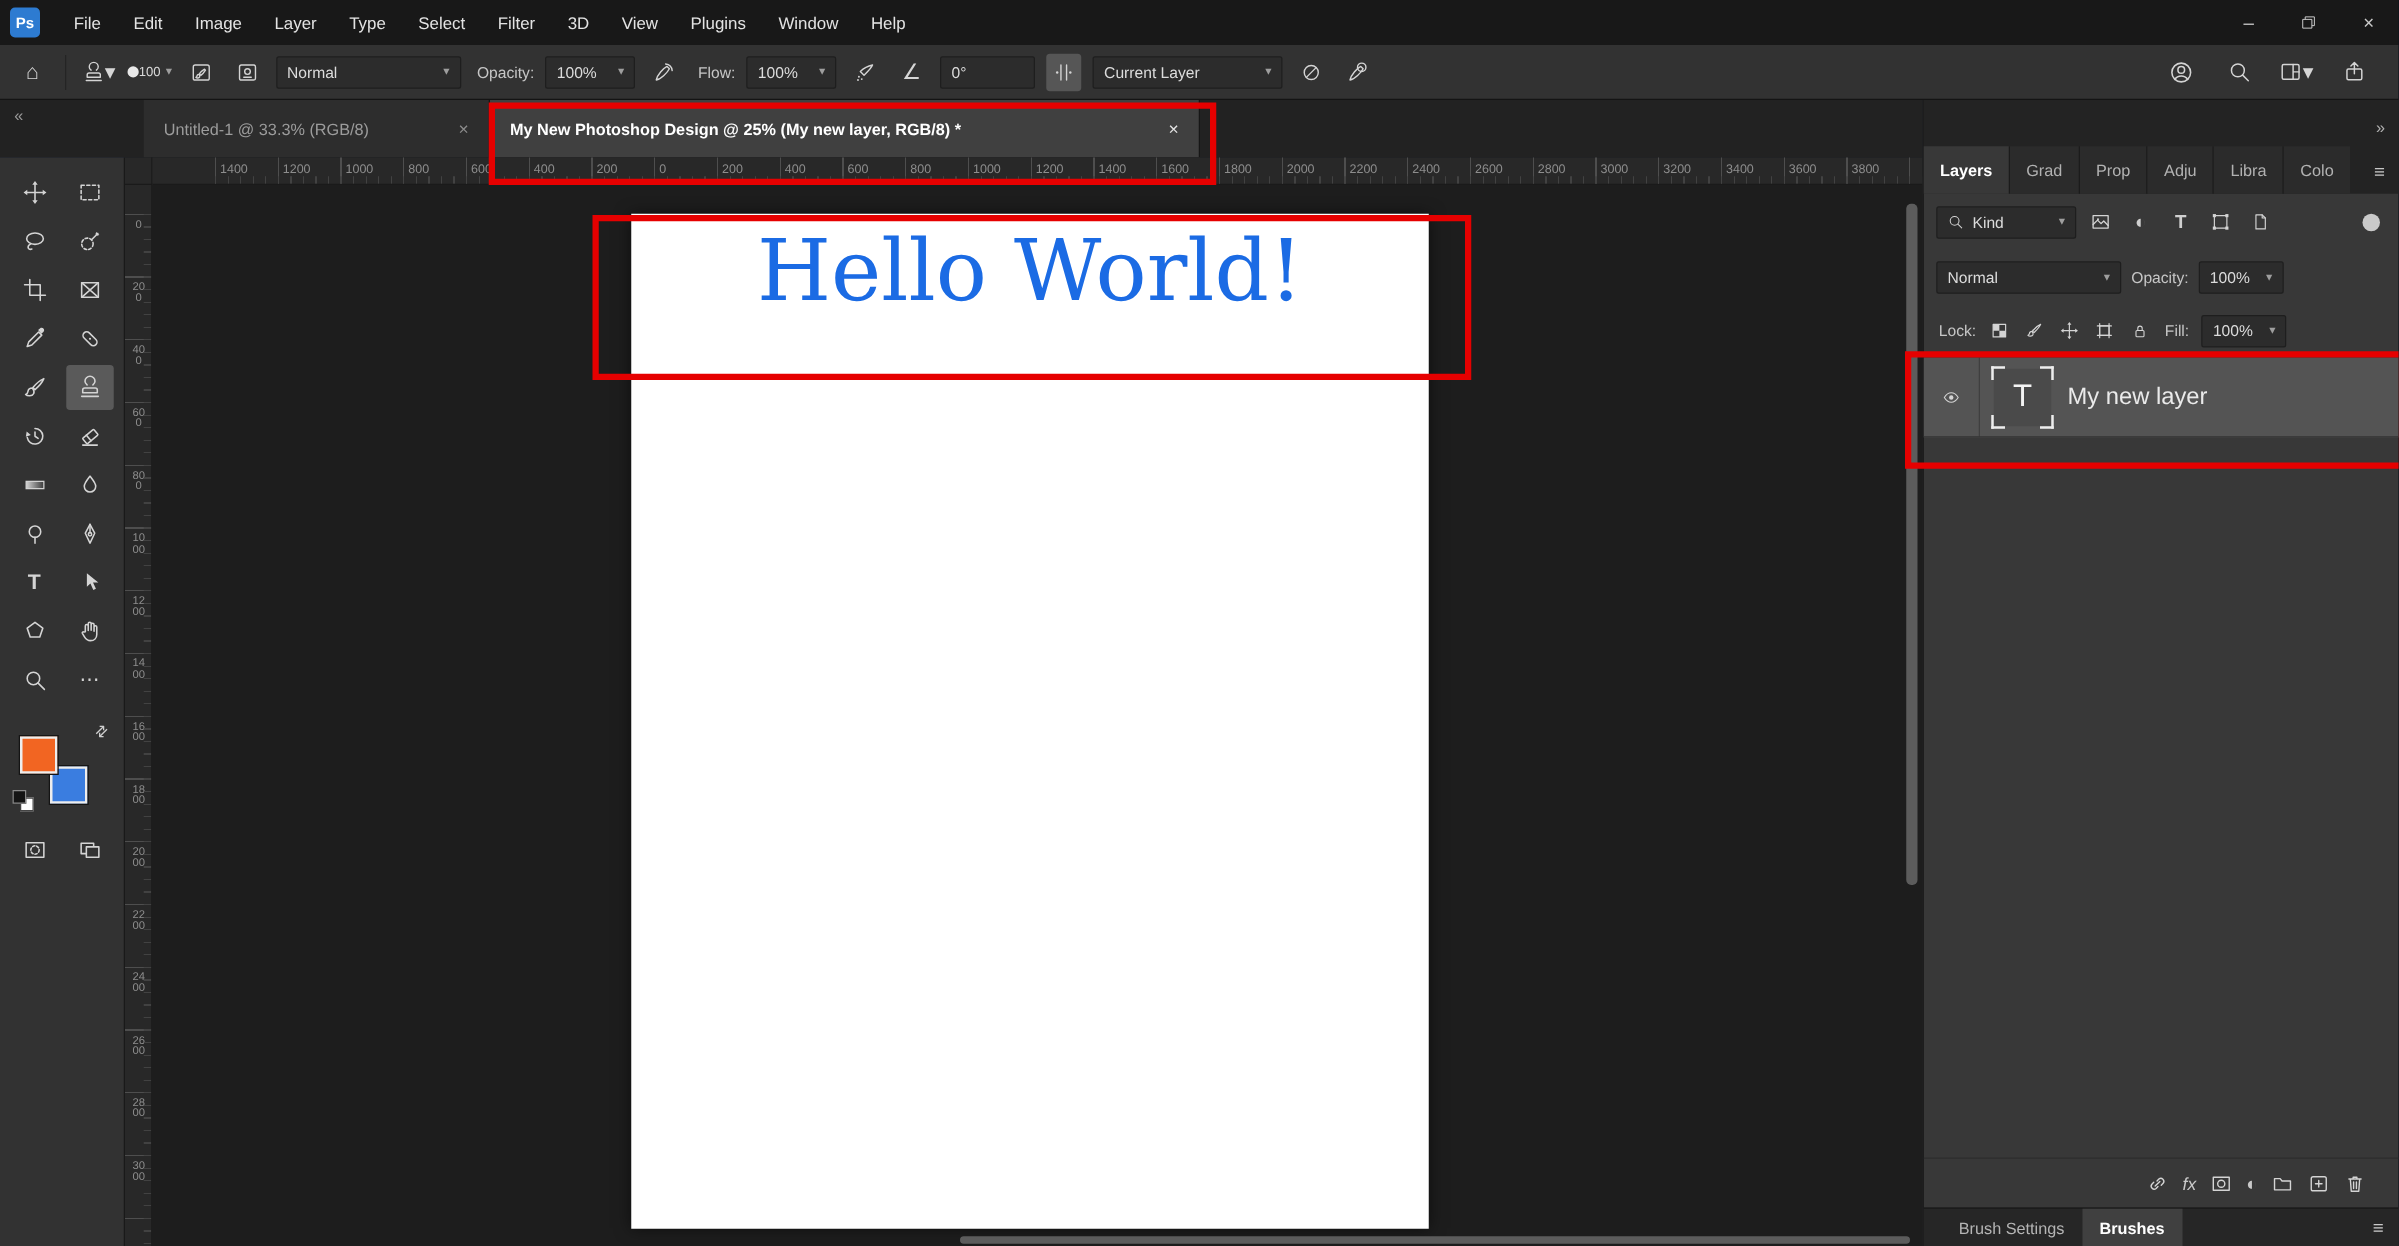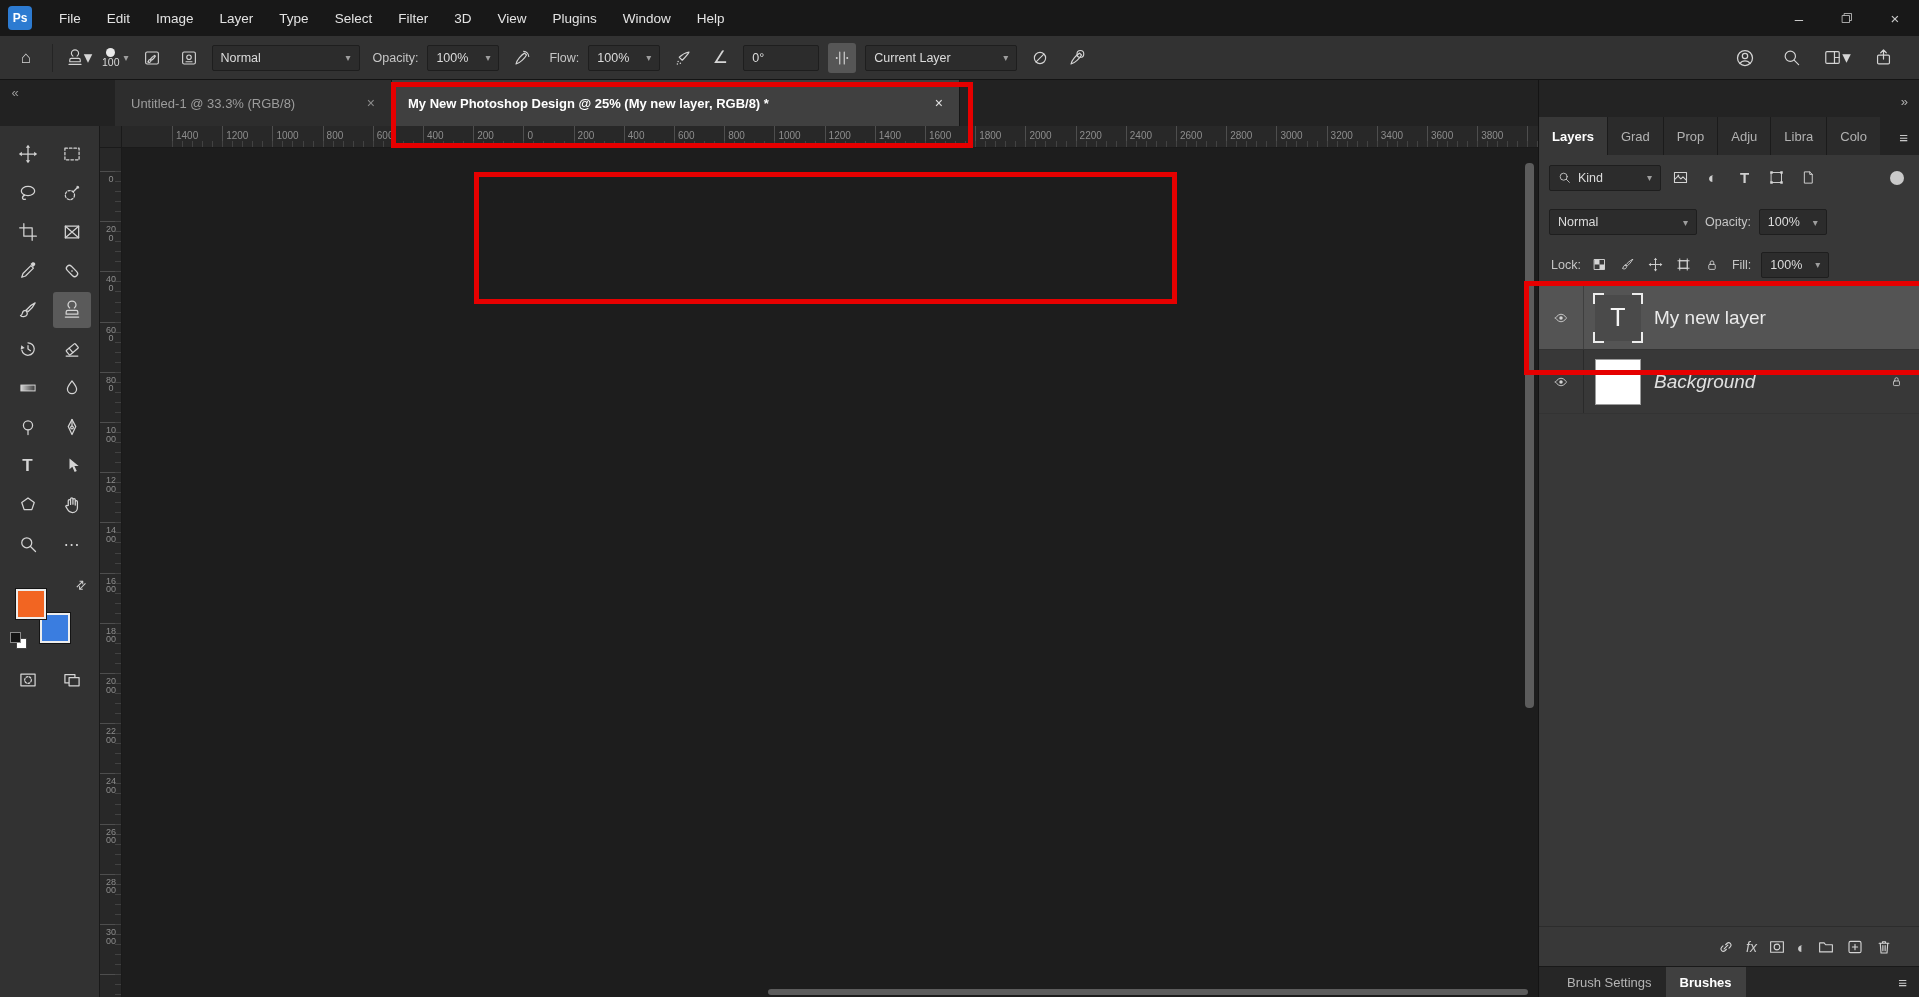--- a/index.html
+++ b/index.html
@@ -18,21 +18,21 @@
 
   
   .optionsbar{position:absolute;top:36px;left:0;right:0;height:44px;background:#323232;border-bottom:1px solid #141414;display:flex;align-items:center;box-sizing:border-box;padding:0 12px;gap:9px;z-index:5}
   .ob-icon{min-width:28px;height:30px;display:flex;align-items:center;justify-content:center;color:#d6d6d6;font-size:17px}
   .ob-icon.hl{background:#565656;border-radius:3px}
   .ob-sep{width:1px;height:28px;background:#242424;margin:0 3px}
   .field{height:26px;background:#2c2c2c;border:1px solid #1e1e1e;border-radius:2px;display:flex;align-items:center;gap:7px;padding:0 8px;font-size:12.5px;color:#dcdcdc;box-sizing:border-box}
   .field .arrow{margin-left:auto;color:#9e9e9e;font-size:10px}
   .ob-label{color:#c6c6c6;font-size:12.5px;margin-left:4px}
   .brushpick{display:flex;align-items:center;gap:4px}
-  .brushpick .tip{display:flex;flex-direction:column;align-items:center;gap:0}
+  .brushpick .tip{display:flex;align-items:flex-start;gap:0}
   .brushpick .dot{width:9px;height:9px;border-radius:50%;background:#e9e9e9}
   .brushpick .sz{font-size:10.5px;color:#d9d9d9;line-height:10px}
   .ob-right{margin-left:auto;display:flex;align-items:center;gap:18px;padding-right:10px}
 
   
   .workrow{position:absolute;top:80px;left:0;width:1538px;bottom:0;}
   .doc-tabs{height:46px;background:#222222;display:flex;align-items:stretch}
   .collapse{width:30px;display:flex;align-items:flex-start;justify-content:center;padding-top:5px;color:#999;font-size:13px}
   .tab-spacer{width:85px}
   .doc-tab{display:flex;align-items:center;padding:0 16px;font-size:13px;border-right:1px solid #161616;box-sizing:border-box}
@@ -496,20 +496,23 @@
             <div class="vlabel" style="top: 428.6px;">1600</div>
             <div class="vlabel" style="top: 478.8px;">1800</div>
             <div class="vlabel" style="top: 529px;">2000</div>
             <div class="vlabel" style="top: 579.2px;">2200</div>
             <div class="vlabel" style="top: 629.4px;">2400</div>
             <div class="vlabel" style="top: 679.6px;">2600</div>
             <div class="vlabel" style="top: 729.8px;">2800</div>
             <div class="vlabel" style="top: 780px;">3000</div>
           </div>
         <div class="viewport">
+          <div class="docpage">
+            <div class="hello" style="color: rgb(27, 107, 228);">Hello World!</div>
+          </div>
           <div class="vscroll"></div>
           <div class="hscroll"></div>
         </div>
       </div>
     </div>
   </div>
 
   <div class="rightpanel">
     <div class="panel-tabs">
       <div class="ptab active">Layers</div>
@@ -623,36 +626,20 @@
         </div>
         <div class="thumb text-thumb">
           <span>T</span>
           <span class="corner-b cb-tl"></span>
           <span class="corner-b cb-tr"></span>
           <span class="corner-b cb-bl"></span>
           <span class="corner-b cb-br"></span>
         </div>
         <span class="layer-name">My new layer</span>
       </div>
-      <div class="layer-row">
-        <div class="eye">
-          <svg class="ic" width="18" height="14" viewBox="0 0 24 24">
-              <path d="M2.5 12S6.5 5.5 12 5.5 21.5 12 21.5 12 17.5 18.5 12 18.5 2.5 12 2.5 12z"></path>
-              <circle class="fl" cx="12" cy="12" r="3"></circle>
-            </svg>
-        </div>
-        <div class="thumb white-thumb"></div>
-        <span class="layer-name italic">Background</span>
-        <span class="layer-lock">
-          <svg class="ic" width="13" height="13" viewBox="0 0 24 24">
-              <rect x="6.5" y="11" width="11" height="8.5" rx="1.5"></rect>
-              <path d="M9 11V8a3 3 0 0 1 6 0v3"></path>
-            </svg>
-        </span>
-      </div>
     </div>
 
     <div class="panel-bottom">
       <span>
           <svg class="ic" width="18" height="18" viewBox="0 0 24 24">
             <path d="M9.5 14.5l5-5"></path>
             <path d="M8 10.5l-2 2a3.2 3.2 0 0 0 4.5 4.5l2-2M16 13.5l2-2A3.2 3.2 0 0 0 13.5 7l-2 2"></path>
           </svg>
         </span>
       <span class="fx">fx</span>

